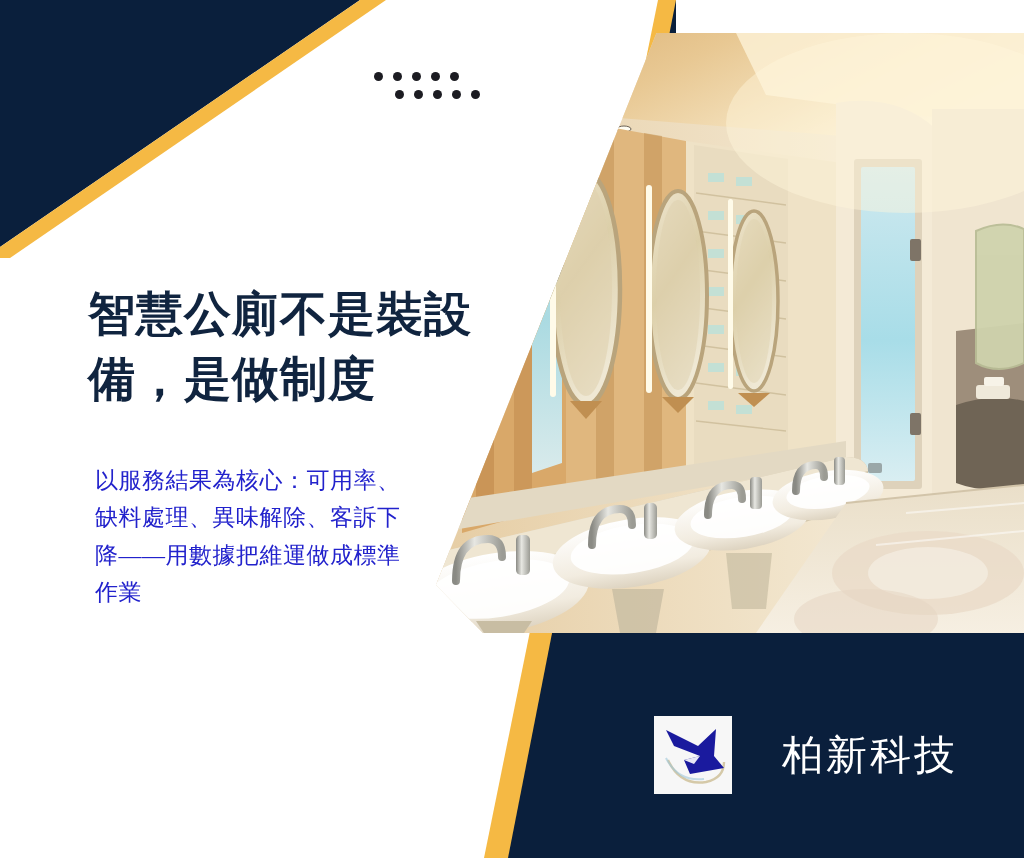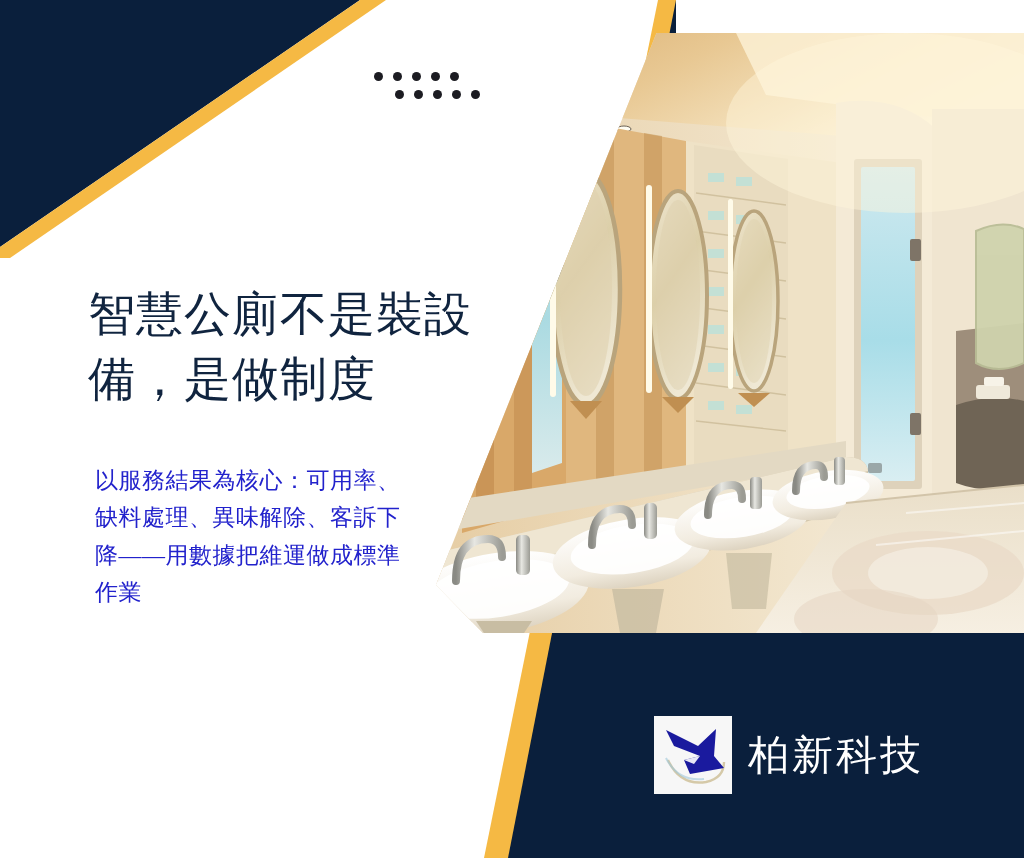--- a/index.html
+++ b/index.html
@@ -69,21 +69,21 @@
   .headline {
     position: absolute;
     left: 88px;
     top: 282px;
     width: 410px;
     font-family: "Liberation Serif", serif;
     font-size: 47px;
     line-height: 1.38;
     letter-spacing: 1px;
     color: #10243f;
-    font-weight: 400;
+    font-weight: 700;
     white-space: pre-wrap;
   }
   .subtext {
     position: absolute;
     left: 95px;
     top: 462px;
     width: 412px;
     font-family: "Liberation Serif", serif;
     font-size: 23px;
     line-height: 1.62;
@@ -93,21 +93,21 @@
     white-space: pre-wrap;
   }
 
   
   .logo-group {
     position: absolute;
     left: 654px;
     top: 716px;
     display: flex;
     align-items: center;
-    gap: 16px;
+    gap: 50px;
     justify-content: flex-end;
   }
   .logo-mark {
     width: 78px;
     height: 78px;
     background: #f7f7f7;
     display: block;
   }
   .logo-text {
     font-family: "Liberation Serif", serif;

